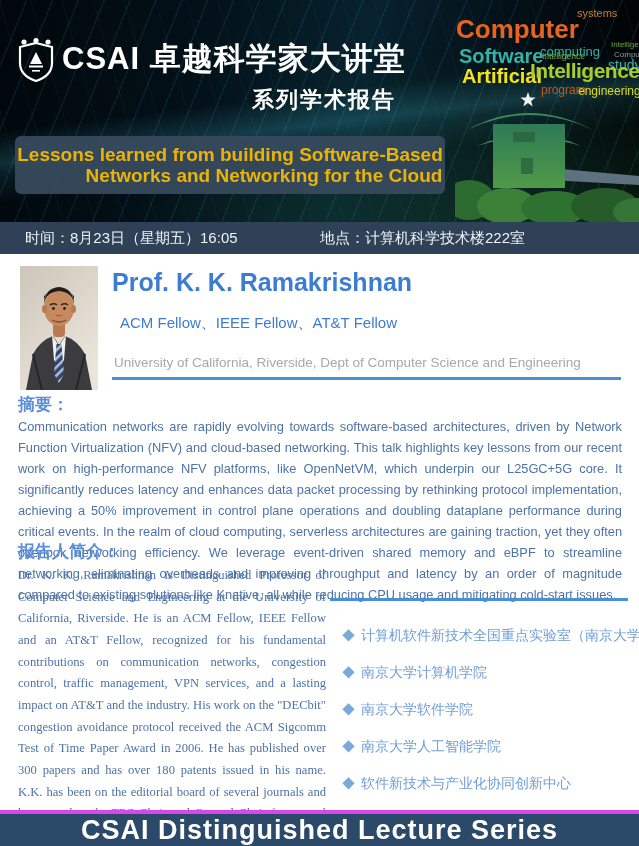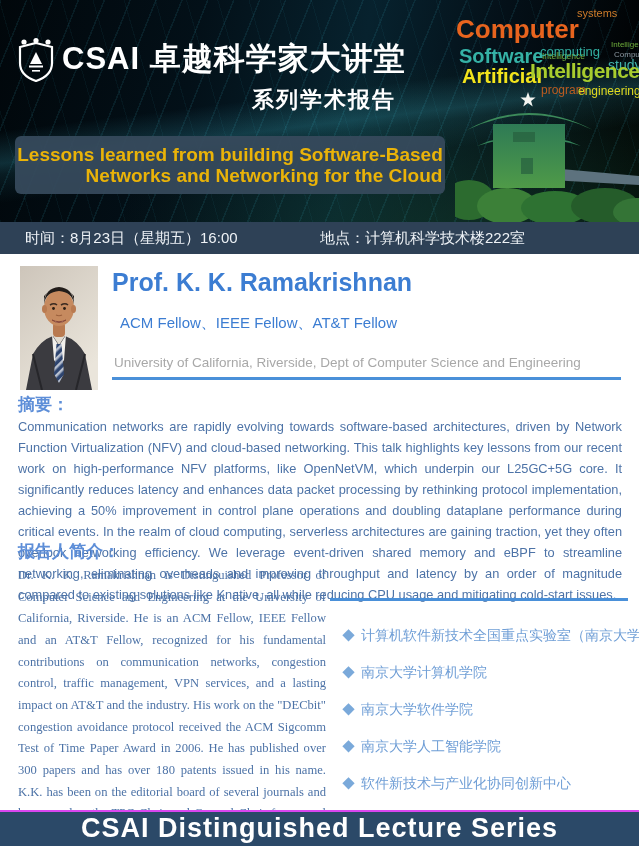--- a/index.html
+++ b/index.html
@@ -81,21 +81,21 @@
     font-family:"Liberation Serif",serif;font-size:12.6px;line-height:1.72;
     color:#4d73a7;text-align:justify;margin:0;
   }
   .hosts-rule{position:absolute;left:330px;top:344px;width:298px;height:3px;background:#4a90d9;}
   .host-list{position:absolute;left:330px;top:360px;width:300px;list-style:none;margin:12px;padding:0;}
   .host-list li{margin-bottom:18px;font-size:14px;color:#6f9ed6;line-height:1.35;white-space:nowrap;}
   .diamond{color:#7aa9da;font-size:13px;margin-right:6px;}
   
   .footer{
     position:absolute;left:0;top:810px;width:639px;height:36px;background:#2b4968;
-    border-top:2px solid #d946ef;box-sizing:border-box;text-align:center;
+    border-top:4px solid #d946ef;box-sizing:border-box;text-align:center;
   }
   .footer span{display:inline-block;line-height:33px;font-size:27px;font-weight:bold;color:#fff;letter-spacing:1px;}
 </style>
 </head>
 <body>
 
 <div class="hero">
   <svg class="logo-svg" viewBox="0 0 42 45">
     <circle cx="9" cy="5" r="2.6" fill="#fff"></circle>
     <circle cx="21" cy="3.6" r="2.6" fill="#fff"></circle>
@@ -142,21 +142,21 @@
     <ellipse cx="182" cy="128" rx="24" ry="14" fill="#347436"></ellipse>
   </svg>
 
   <div class="banner">
     <div class="banner-line l1">Lessons learned from building Software-Based</div>
     <div class="banner-line l2">Networks and Networking for the Cloud</div>
   </div>
 </div>
 
 <div class="info-bar">
-  <span class="info-time">时间：8月23日（星期五）16:00</span>
+  <span class="info-time">时间：8月23日（星期五）16:05</span>
   <span class="info-loc">地点：计算机科学技术楼222室</span>
 </div>
 
 <div class="content">
 
   <svg class="photo-svg" viewBox="0 0 78 124">
     <defs>
       <linearGradient id="phBg" x1="0" y1="0" x2=".6" y2="1">
         <stop offset="0" stop-color="#cdc5ba"></stop>
           <stop offset="1" stop-color="#eae5db"></stop>

